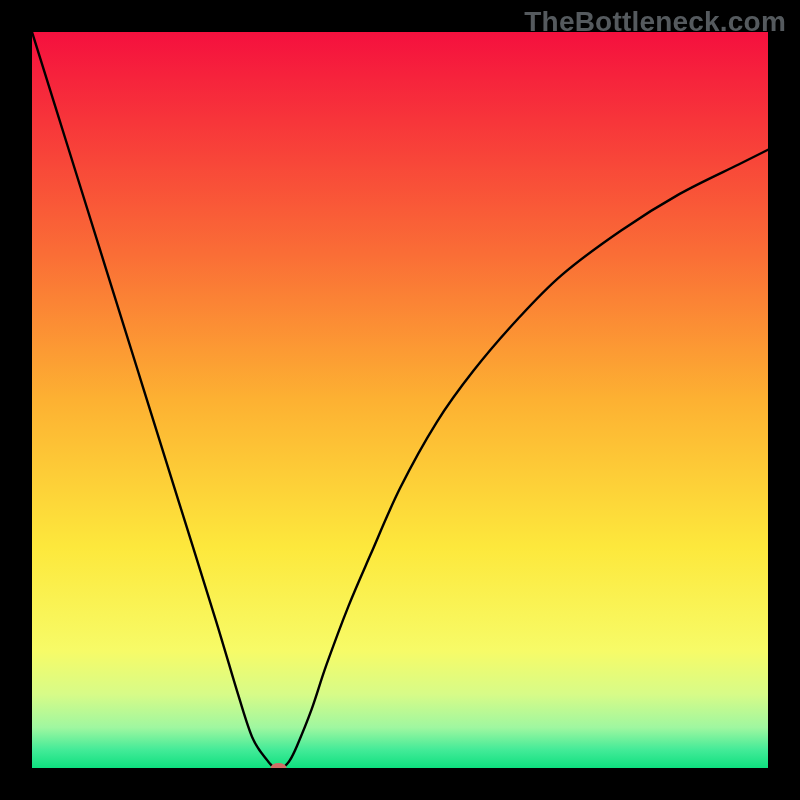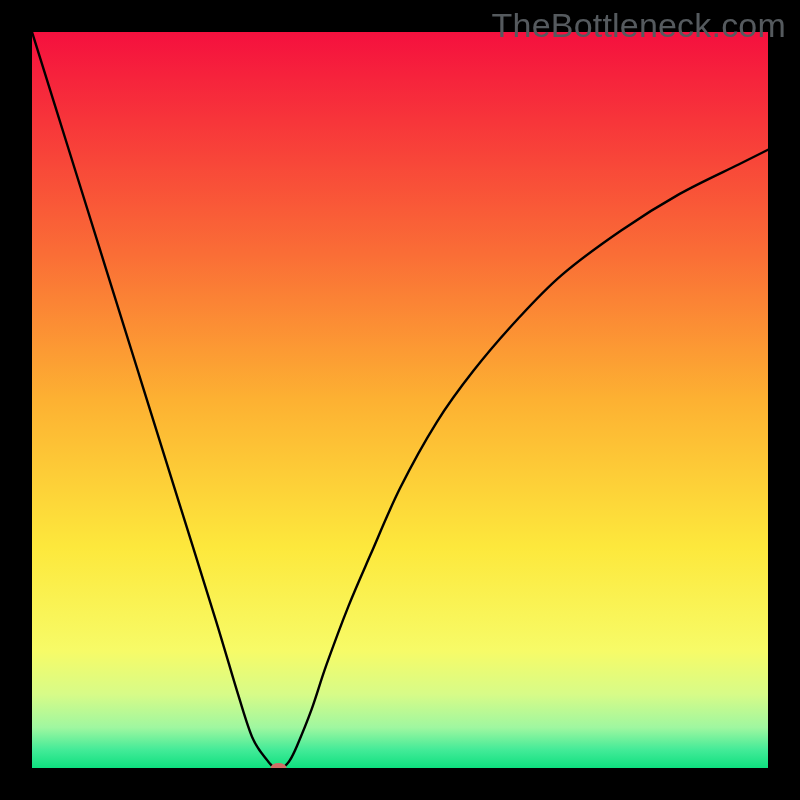--- a/index.html
+++ b/index.html
@@ -15,22 +15,22 @@
     width: 800px;
     height: 800px;
     background: #000;
     position: relative;
   }
   .watermark {
     position: absolute;
     top: 6px;
     right: 14px;
     color: #555a5e;
-    font-size: 34px;
-    font-weight: 400;
+    font-size: 28px;
+    font-weight: 700;
     letter-spacing: 0.2px;
     z-index: 5;
   }
   .plot-frame {
     position: absolute;
     left: 32px;
     top: 32px;
     width: 736px;
     height: 736px;
     background: #000;

